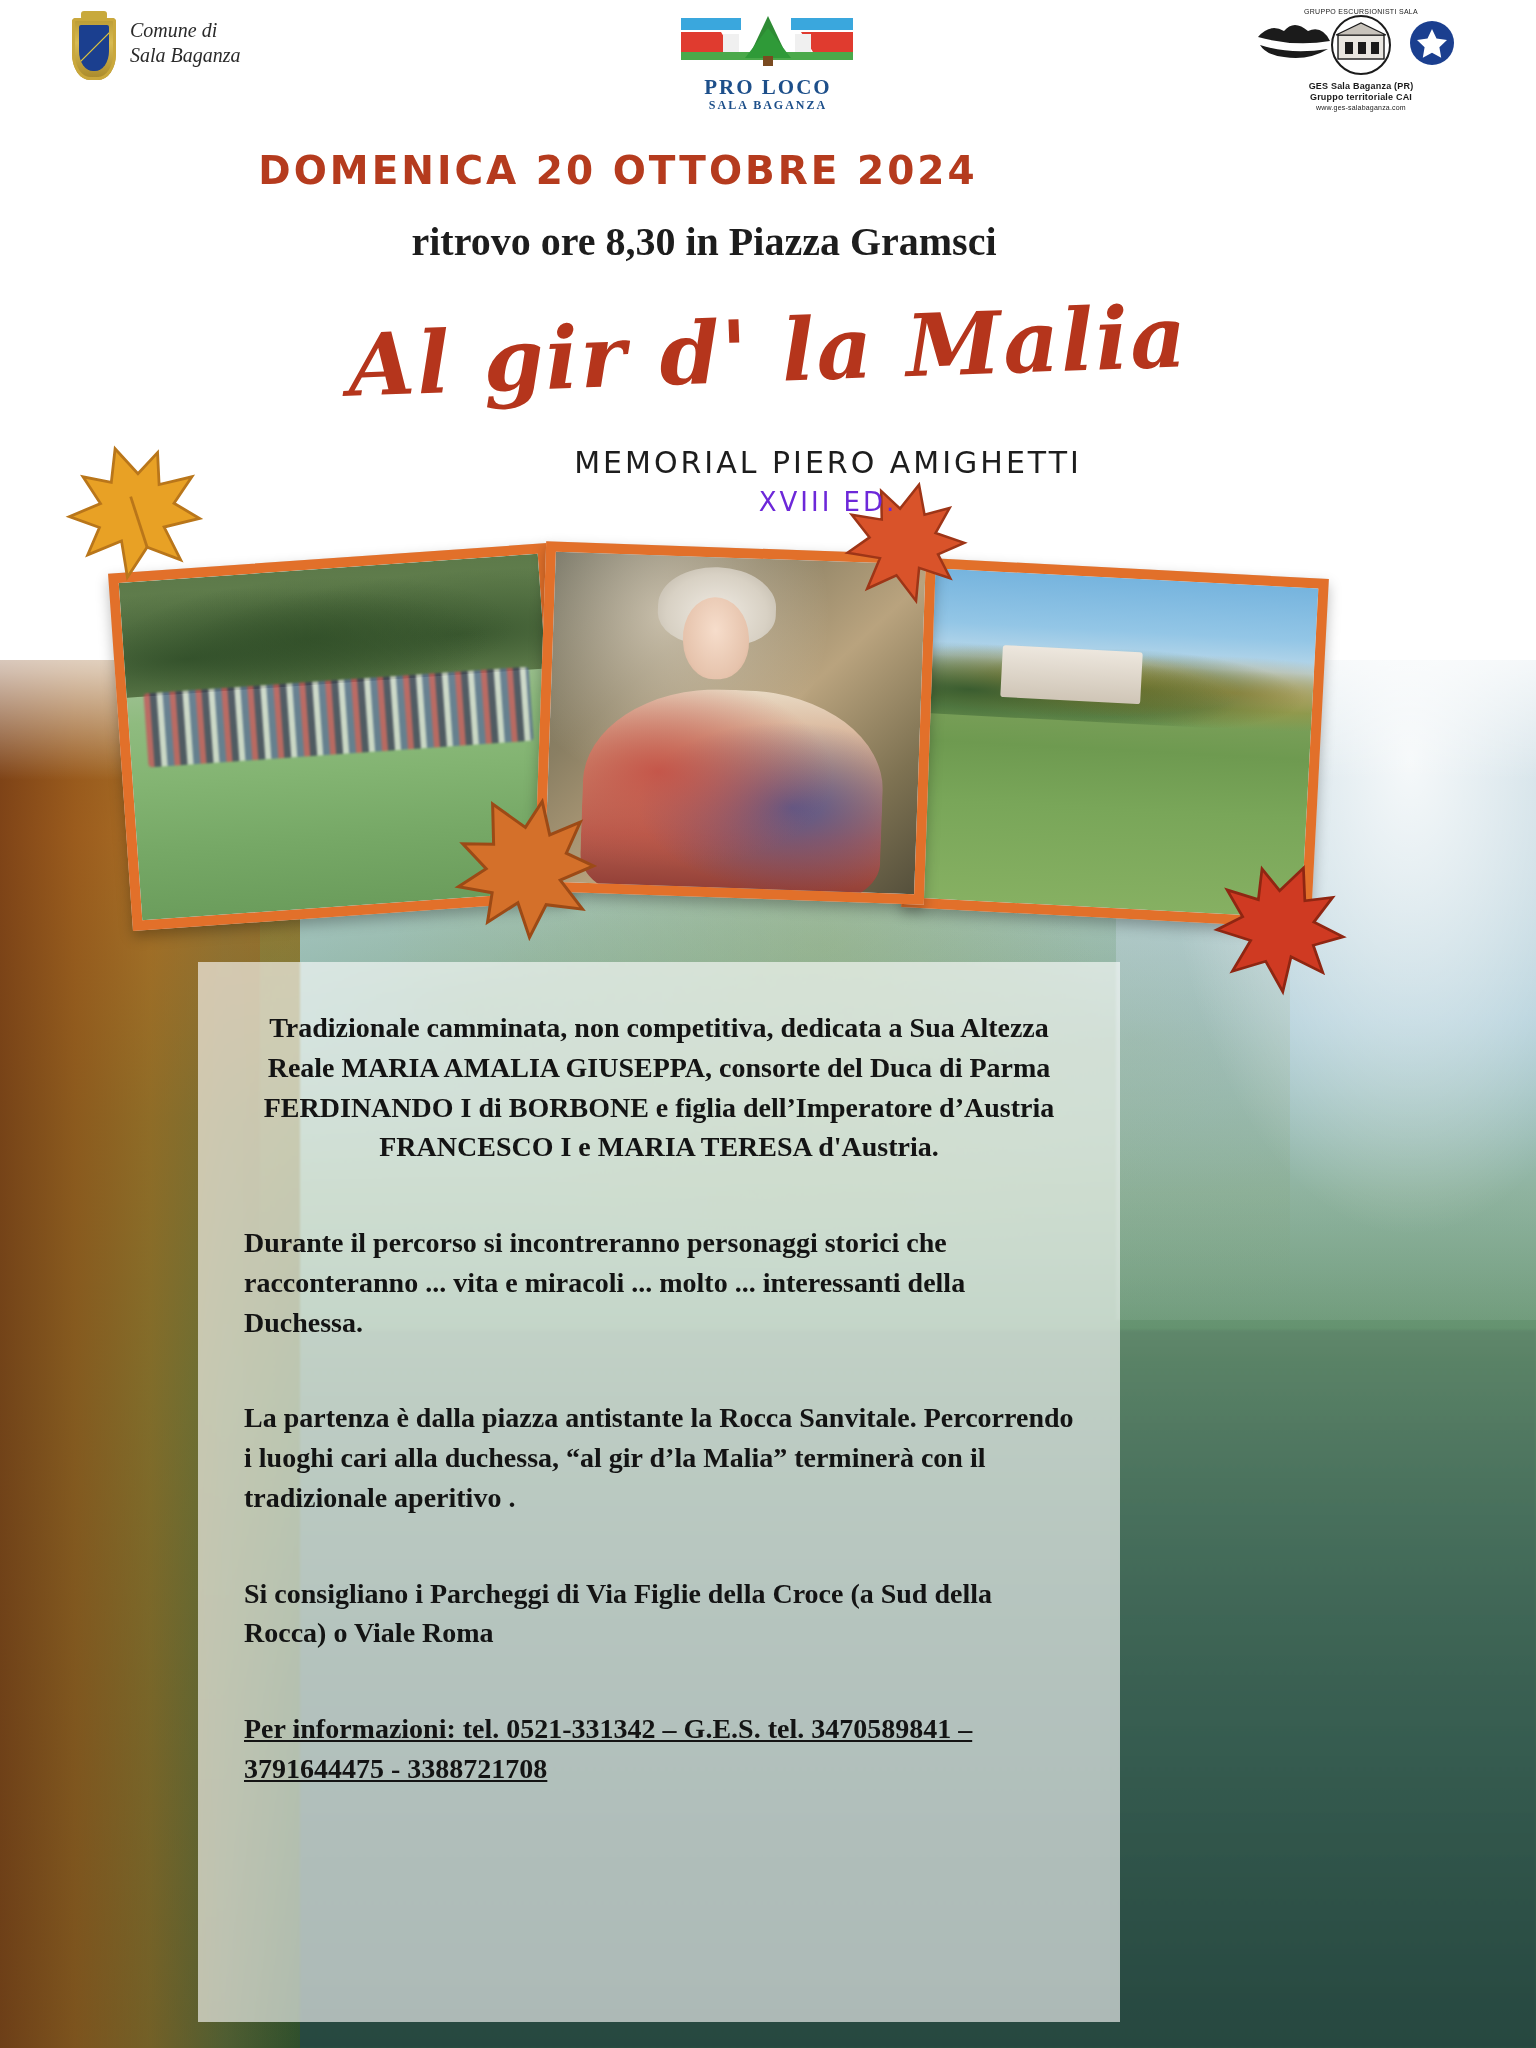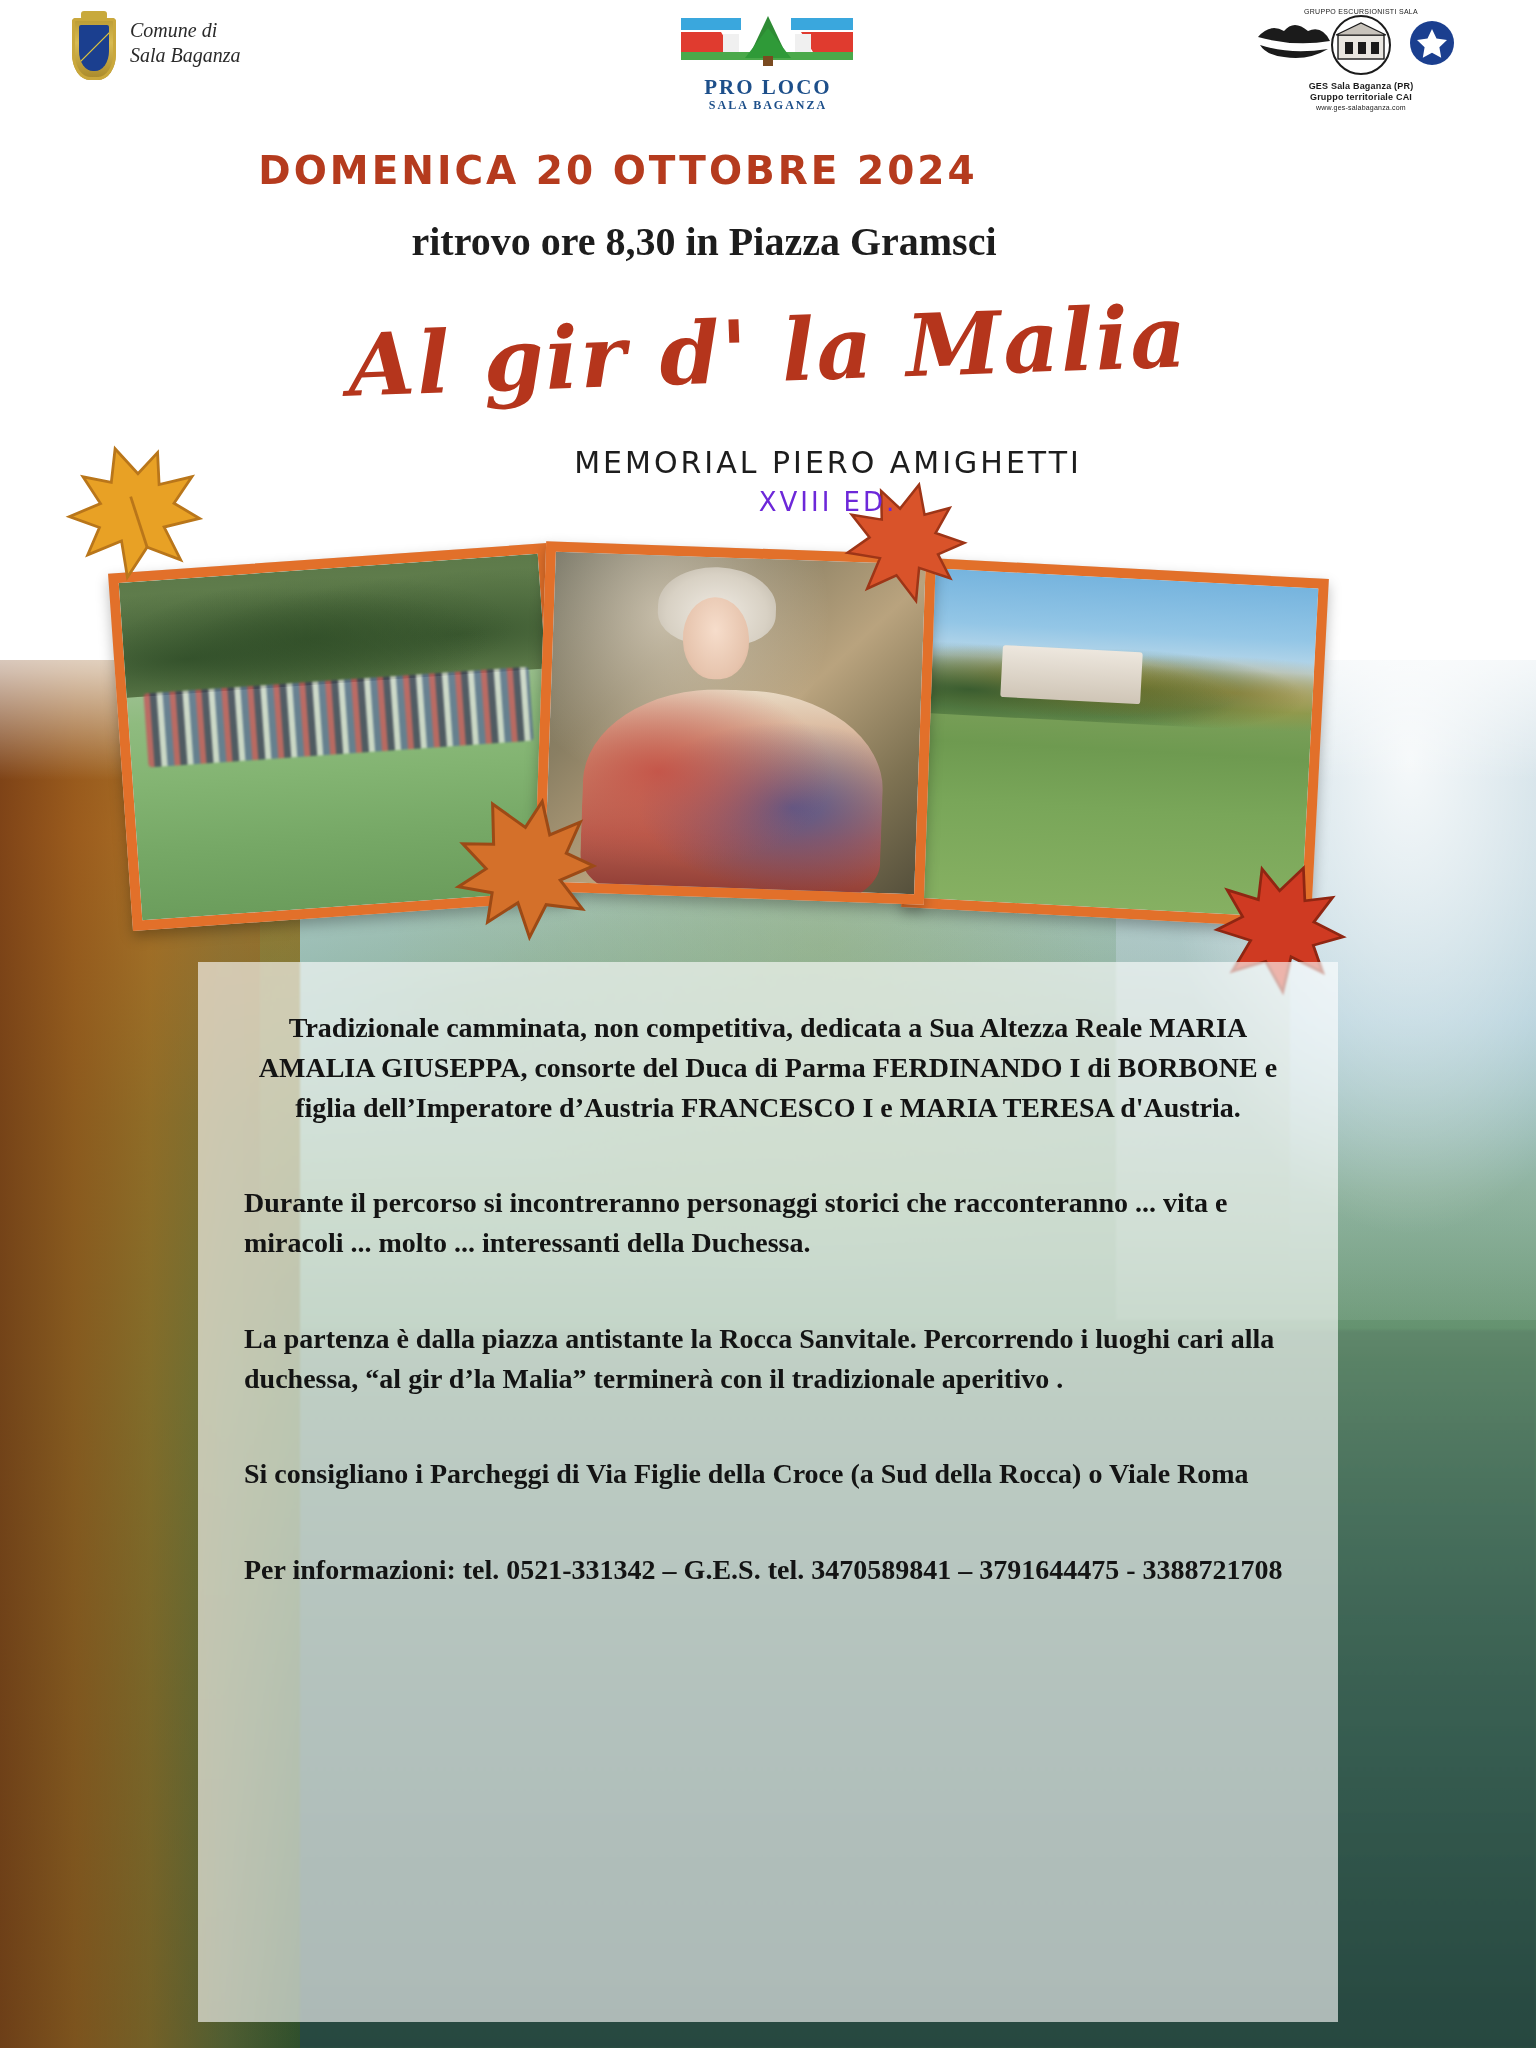--- a/index.html
+++ b/index.html
@@ -437,40 +437,40 @@
 
   
   .leaf { position: absolute; z-index: 26; }
   .leaf svg { display: block; }
 
   
   .text-panel {
     position: absolute;
     left: 198px;
     top: 962px;
-    width: 1140px;
+    width: 922px;
     min-height: 1060px;
     background: rgba(255,255,255,0.62);
     z-index: 28;
     padding: 46px 46px 40px 46px;
     box-sizing: border-box;
     backdrop-filter: blur(1px);
   }
   .para {
     font-family: "Liberation Serif", serif;
     font-size: 28px;
     line-height: 1.42;
     color: #141414;
     margin: 0 0 30px 0;
     font-weight: bold;
   }
   .para.center-ish { text-align: center; }
   .para.left { text-align: left; }
   .para.gap-big { margin-bottom: 56px; }
-  .para.tight { margin-bottom: 24px; }
+  .para.tight { margin-bottom: 24px; text-decoration: underline; }
 </style>
 </head>
 <body>
 
 <div class="bg-base"></div>
 <div class="bg-lake"></div>
 <div class="bg-lake-water"></div>
 <div class="bg-forest-left"></div>
 <div class="bg-trees-mid"></div>
 <div class="bg-canopy-right"></div>

